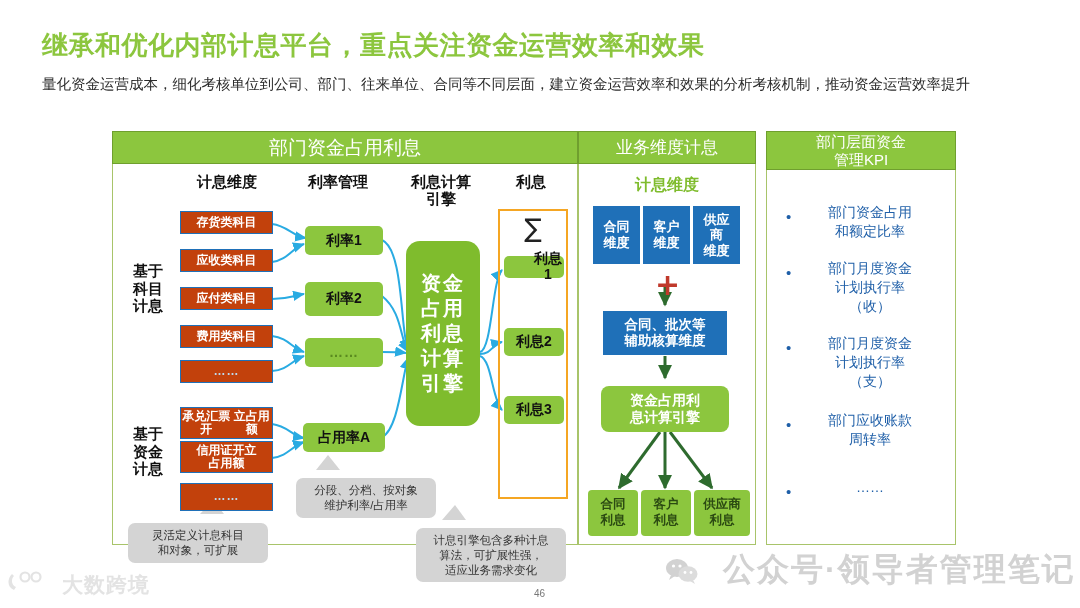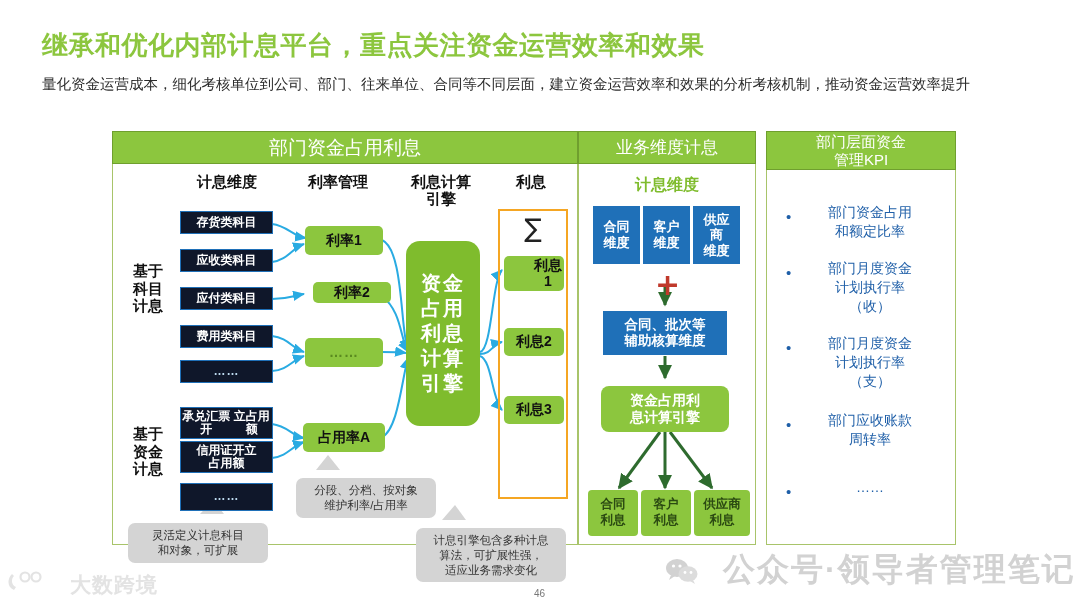--- a/index.html
+++ b/index.html
@@ -57,21 +57,21 @@
   .group-label {
     position: absolute;
     font-size: 15px; font-weight: bold; color: #111;
     text-align: center; line-height: 1.18;
     width: 44px;
   }
 
   
   .bluebox {
     position: absolute;
-    background: #0f172a;
+    background: #c2410c;
     color: #ffffff;
     font-size: 12px; font-weight: bold;
     display: flex; align-items: center; justify-content: center;
     text-align: center; line-height: 1.12;
     border: 1px solid #1F70B8;
   }
   .bluebox.dim { color: #bcd9ee; letter-spacing: 1px; }
 
   .greenbox {
     position: absolute;
@@ -168,21 +168,21 @@
     display: flex; align-items: center; gap: 24px;
     color: #d2d2d2; font-size: 32px; font-weight: bold;
     letter-spacing: 2px;
     pointer-events: none;
   }
   #wm-right .wechat {
     width: 34px; height: 28px; position: relative;
   }
   #wm-left {
     position: absolute; left: 8px; top: 570px;
-    display: flex; align-items: center; gap: 14px;
+    display: flex; align-items: center; gap: 6px;
     color: #e3e3e3; font-size: 21px; font-weight: bold;
     letter-spacing: 1px;
     pointer-events: none;
   }
   #page-num {
     position: absolute; left: 534px; top: 588px;
     font-size: 10px; color: #777;
   }
 
   svg.wire { position: absolute; left:0; top:0; width:1080px; height:608px; pointer-events:none; }
@@ -300,21 +300,21 @@
     <span>信用证开立</span>
     <span>占用额</span>
     </div>
   <div class="bluebox dim" style="left:180px; top:483px; width:93px; height:28px;">
     <span>……</span>
     </div>
 
   <div class="greenbox" style="left:305px; top:226px; width:78px; height:29px;">
     <span>利率1</span>
     </div>
-  <div class="greenbox" style="left:313px; top:282px; width:78px; height:21px;">
+  <div class="greenbox" style="left:305px; top:282px; width:78px; height:34px;">
     <span>利率2</span>
     </div>
   <div class="greenbox dim" style="left:305px; top:338px; width:78px; height:29px;">
     <span>……</span>
     </div>
   <div class="greenbox" style="left:303px; top:423px; width:82px; height:29px;">
     <span>占用率A</span>
     </div>
 
   <div class="engine" style="left:406px; top:241px; width:74px; height:185px; flex-direction:column;">
@@ -323,21 +323,21 @@
     <span>利息</span>
     <span>计算</span>
     <span>引擎</span>
   </div>
 
   <div class="sum-frame" style="left:498px; top:209px; width:70px; height:290px;"></div>
   <div class="sigma" style="left:498px; top:213px; width:70px;">
     <span>∑</span>
   </div>
 
-  <div class="greenbox" style="left:504px; top:256px; width:60px; height:35px;padding-left:28px;">
+  <div class="greenbox" style="left:504px; top:256px; width:60px; height:22px;padding-left:28px;">
     <span>利息1</span>
     </div>
   <div class="greenbox" style="left:504px; top:328px; width:60px; height:28px;">
     <span>利息2</span>
     </div>
   <div class="greenbox" style="left:504px; top:396px; width:60px; height:28px;">
     <span>利息3</span>
     </div>
 
   <div class="callout" style="left:128px; top:523px; width:140px; height:40px; flex-direction:column;">

